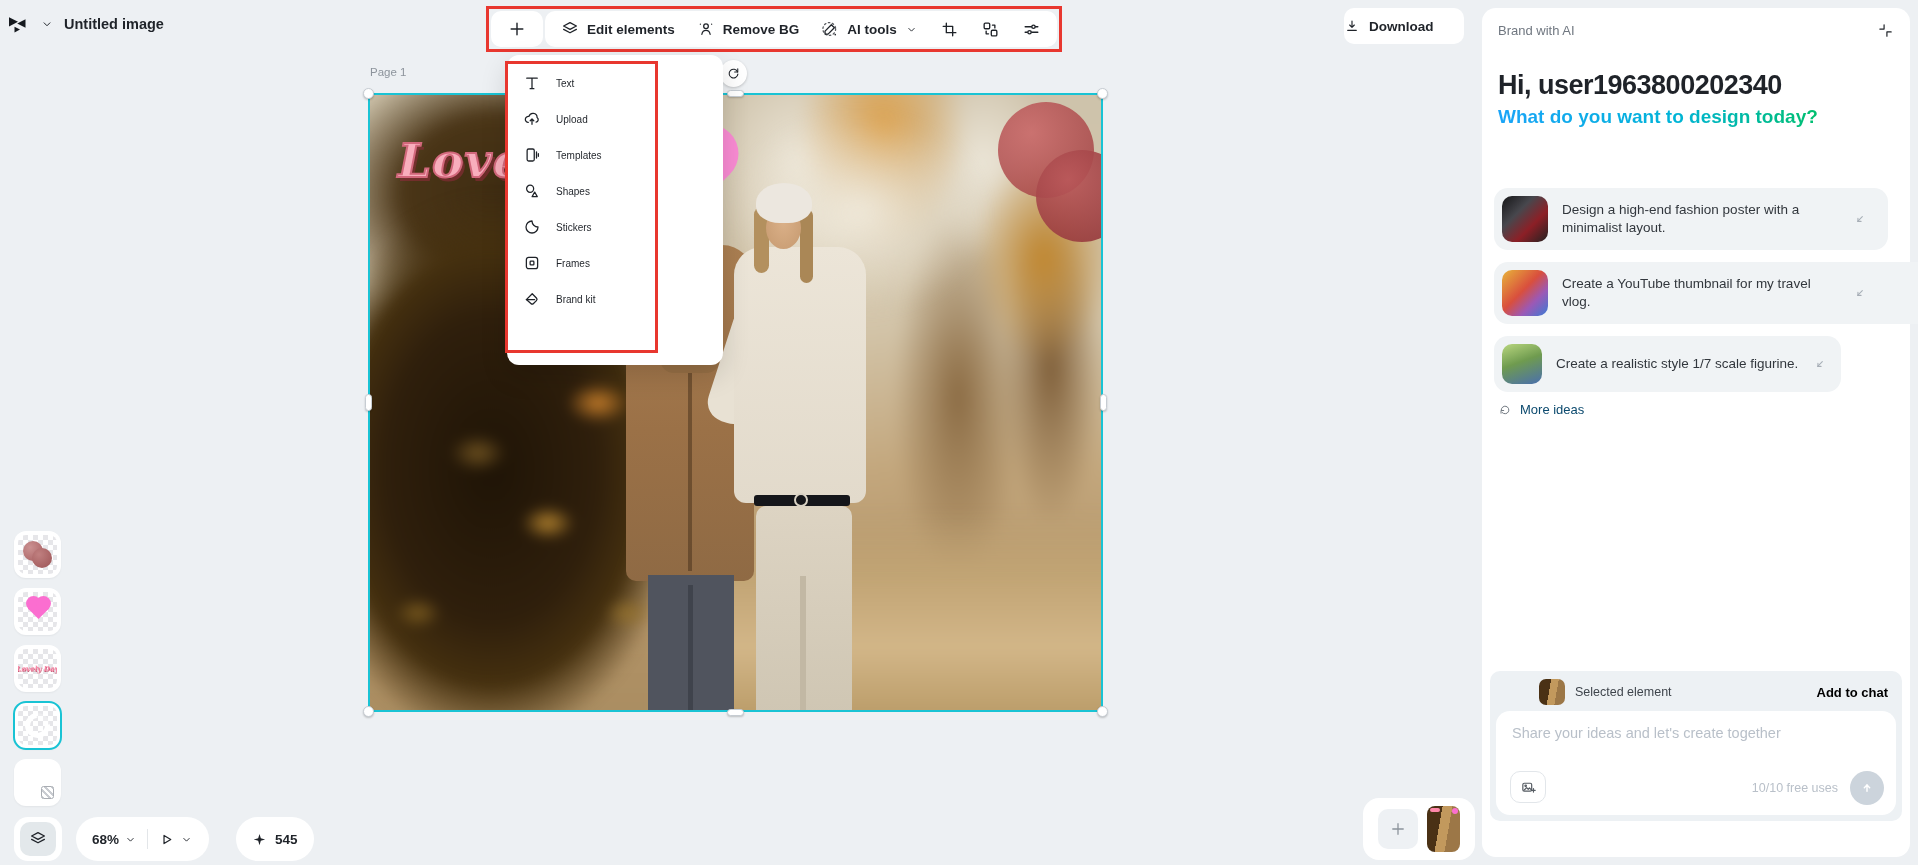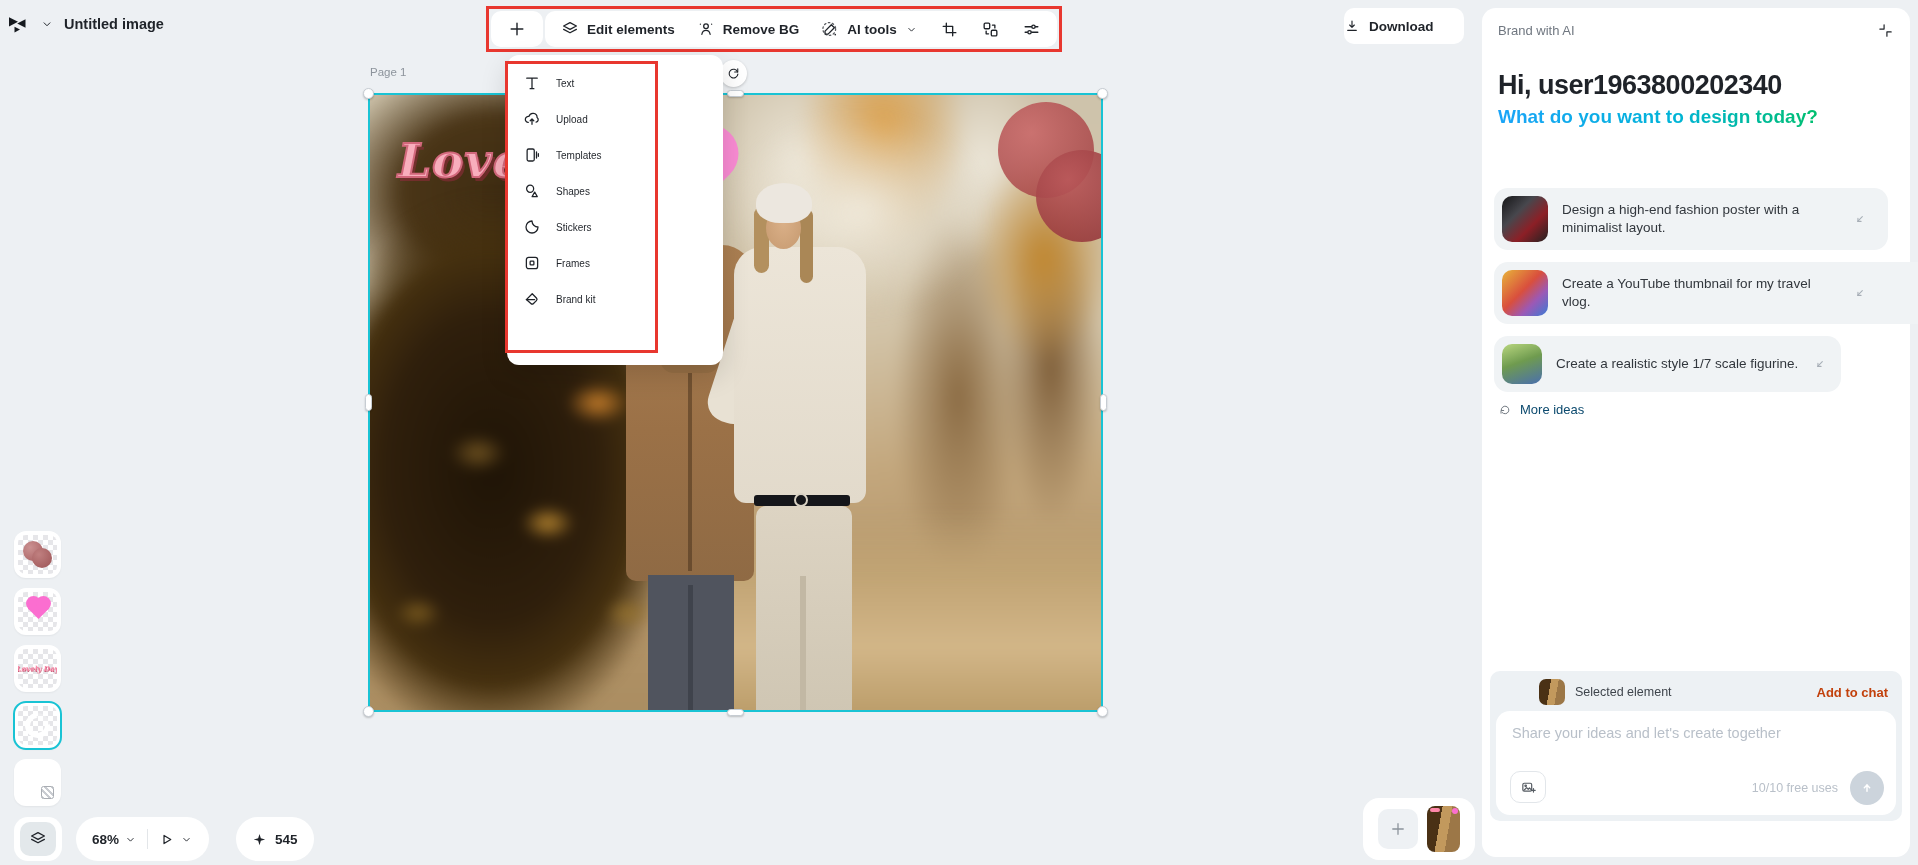--- a/index.html
+++ b/index.html
@@ -143,21 +143,21 @@
   .sug-text { font-size:13.5px; color:#32373d; line-height:1.35; }
   .thumb-fashion { background:linear-gradient(135deg,#151517 0%,#47474d 35%,#8c1f26 65%,#222 100%); }
   .thumb-travel { background:linear-gradient(135deg,#e8b43a 0%,#d94f3d 45%,#9b59b6 70%,#3a7bd5 100%); }
   .thumb-figurine { width:40px; height:40px; background:linear-gradient(160deg,#b9d77f 0%,#6f9b4f 45%,#4a6fae 100%); }
   .more-ideas { position:absolute; left:16px; top:394px; display:flex; align-items:center; gap:8px; font-size:13px; color:#0c4a6e; cursor:pointer; }
 
   .chat-box { position:absolute; left:8px; top:663px; width:412px; height:150px; background:#edf1f4; border-radius:10px;padding-left:39px; }
   .chat-head { display:flex; align-items:center; gap:10px; padding:8px 14px 6px 10px; }
   .sel-thumb { width:26px; height:26px; border-radius:7px; background:linear-gradient(100deg,#4a3115 0 40%,#c2995d 40% 65%,#9c7747 65%); }
   .sel-label { font-size:12.5px; color:#3f454c; flex:1; }
-  .add-chat { font-size:13px; font-weight:700; color:#c2410c; cursor:pointer; }
+  .add-chat { font-size:13px; font-weight:700; color:#000000; cursor:pointer; }
   .chat-input-card { position:absolute; left:6px; top:40px; width:400px; height:104px; background:#fff; border-radius:14px; }
   .chat-input { position:absolute; left:16px; top:14px; width:360px; border:none; outline:none; font-size:14.5px; font-family:"Liberation Sans", sans-serif; color:#32373d; background:transparent; }
   .chat-input::placeholder { color:#b9c0c9; }
   .img-add-btn { position:absolute; left:14px; bottom:12px; width:36px; height:32px; border:1px solid #e2e6ea; border-radius:10px; display:flex; align-items:center; justify-content:center; cursor:pointer; }
   .free-uses { position:absolute; right:58px; bottom:20px; font-size:12.5px; color:#b9c0c9; }
   .send-btn { position:absolute; right:12px; bottom:10px; width:34px; height:34px; border-radius:50%; background:#ccd4dc; display:flex; align-items:center; justify-content:center; cursor:pointer; }
 </style>
 </head>
 <body>
 

